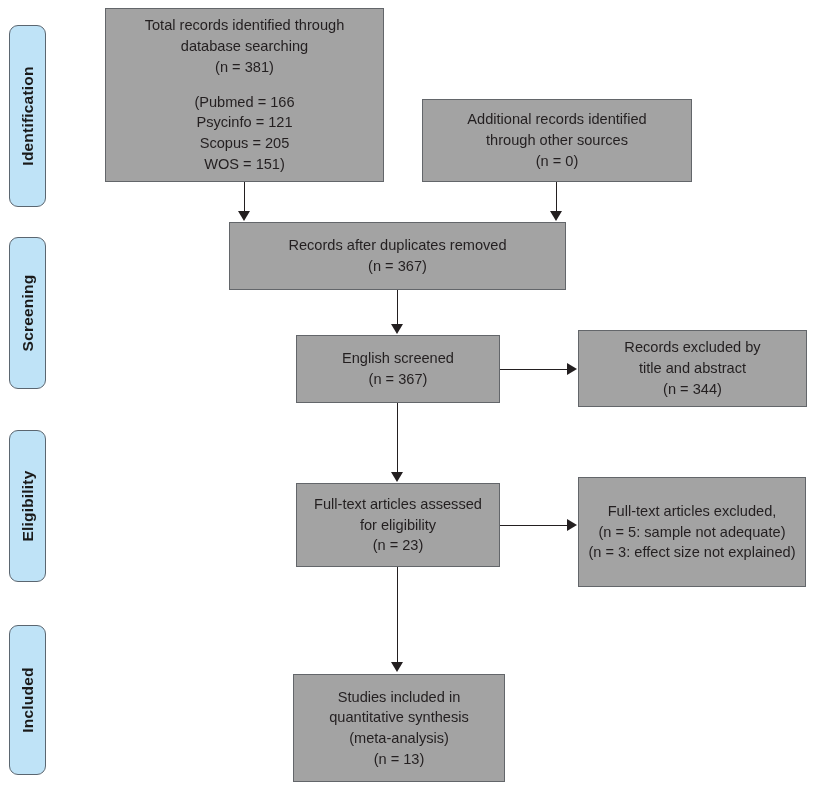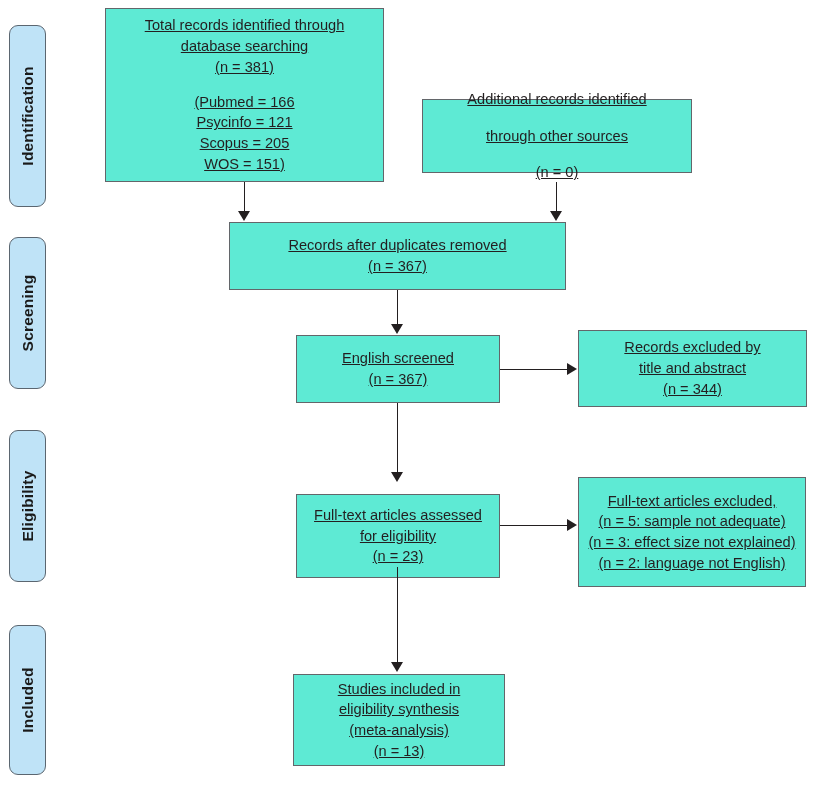--- a/index.html
+++ b/index.html
@@ -36,29 +36,28 @@
     font-size: 15.5px;
     font-weight: bold;
     letter-spacing: 0.2px;
     color: #1a1a1a;
   }
 
   
   .node {
     position: absolute;
     box-sizing: border-box;
-    background: #5eead4;
+    background: #a3a3a3;
     border: 1.5px solid #63666a;
     display: flex;
     flex-direction: column;
     align-items: center;
     justify-content: center;
     text-align: center;
     padding: 4px 6px;
-    text-decoration: underline;
   }
   .node .ln {
     display: block;
     font-size: 14.6px;
     line-height: 1.42;
     white-space: nowrap;
     color: #231f20;
   }
   .node .gap {
     display: block;
@@ -118,21 +117,21 @@
     <span class="ln">Total records identified through</span>
     <span class="ln">database searching</span>
     <span class="ln">(n = 381)</span>
     <span class="gap"></span>
     <span class="ln">(Pubmed = 166</span>
     <span class="ln">Psycinfo = 121</span>
     <span class="ln">Scopus = 205</span>
     <span class="ln">WOS = 151)</span>
   </div>
 
-  <div class="node" style="left:422px; top:99px; width:270px; height:74px;gap:16px;">
+  <div class="node" style="left:422px; top:99px; width:270px; height:83px;">
     <span class="ln">Additional records identified</span>
     <span class="ln">through other sources</span>
     <span class="ln">(n = 0)</span>
   </div>
 
   <div class="vline" style="left:244px; top:182px; height:30px;"></div>
   <div class="arrow-down" style="left:238px; top:211px;"></div>
 
   <div class="vline" style="left:556px; top:182px; height:30px;"></div>
   <div class="arrow-down" style="left:550px; top:211px;"></div>
@@ -155,39 +154,38 @@
 
   <div class="node" style="left:578px; top:330px; width:229px; height:77px;">
     <span class="ln">Records excluded by</span>
     <span class="ln">title and abstract</span>
     <span class="ln">(n = 344)</span>
   </div>
 
   <div class="vline" style="left:397px; top:403px; height:70px;"></div>
   <div class="arrow-down" style="left:391px; top:472px;"></div>
 
-  <div class="node" style="left:296px; top:483px; width:204px; height:84px;margin-top:11px;">
+  <div class="node" style="left:296px; top:483px; width:204px; height:84px;">
     <span class="ln">Full-text articles assessed</span>
     <span class="ln">for eligibility</span>
     <span class="ln">(n = 23)</span>
   </div>
 
   <div class="hline" style="left:500px; top:525px; width:68px;"></div>
   <div class="arrow-right" style="left:567px; top:519px;"></div>
 
   <div class="node" style="left:578px; top:477px; width:228px; height:110px;">
     <span class="ln">Full-text articles excluded,</span>
     <span class="ln">(n = 5: sample not adequate)</span>
     <span class="ln">(n = 3: effect size not explained)</span>
-    <span class="ln">(n = 2: language not English)</span>
   </div>
 
   <div class="vline" style="left:397px; top:567px; height:96px;"></div>
   <div class="arrow-down" style="left:391px; top:662px;"></div>
 
-  <div class="node" style="left:293px; top:674px; width:212px; height:92px;">
+  <div class="node" style="left:293px; top:674px; width:212px; height:108px;">
     <span class="ln">Studies included in</span>
-    <span class="ln">eligibility synthesis</span>
+    <span class="ln">quantitative synthesis</span>
     <span class="ln">(meta-analysis)</span>
     <span class="ln">(n = 13)</span>
   </div>
 
 </div>
 
 </body></html>

